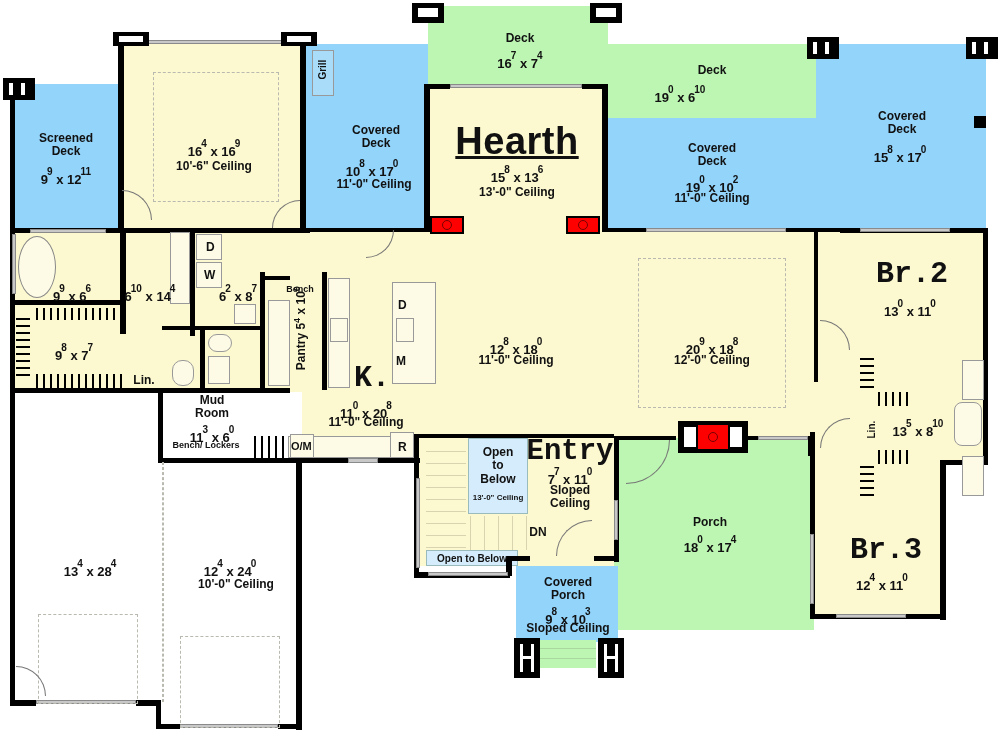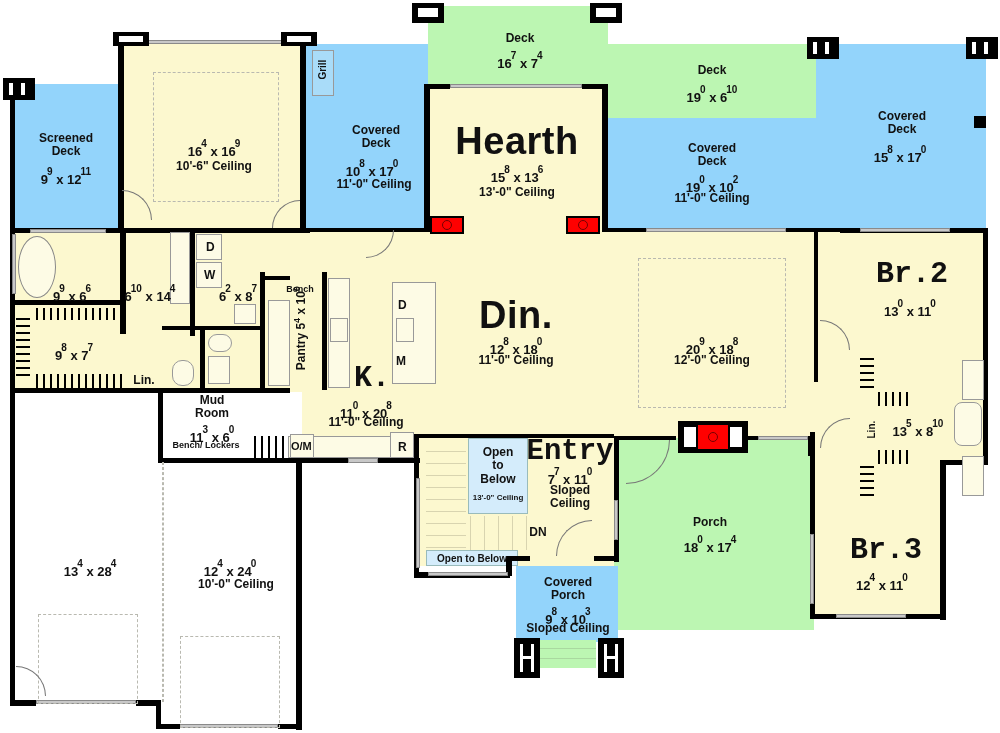--- a/index.html
+++ b/index.html
@@ -236,26 +236,26 @@
   <div class="lbl sm" style="left:376px;top:124px;">
     <div>Covered</div>
     <div>Deck</div>
   </div>
   <div class="lbl dim" style="left:372px;top:158px;"><span>10</span><sup>8</sup> x <span>17</span><sup>0</sup></div>
   <div class="lbl sm" style="left:374px;top:178px;">11'-0" Ceiling</div>
 
   <div class="lbl sm" style="left:520px;top:32px;">Deck</div>
   <div class="lbl dim" style="left:520px;top:50px;"><span>16</span><sup>7</sup> x <span>7</span><sup>4</sup></div>
 
-  <div class="lbl big" style="left:517px;top:120px;">Hearth</div>
+  <div class="lbl big" style="left:517px;top:120px;text-decoration:underline;">Hearth</div>
   <div class="lbl dim" style="left:517px;top:164px;"><span>15</span><sup>8</sup> x <span>13</span><sup>6</sup></div>
   <div class="lbl sm" style="left:517px;top:186px;">13'-0" Ceiling</div>
 
   <div class="lbl sm" style="left:712px;top:64px;">Deck</div>
-  <div class="lbl dim" style="left:712px;top:84px;"><span>19</span><sup>0</sup> x <span>6</span><sup>10</sup></div>
+  <div class="lbl dim" style="left:680px;top:84px;"><span>19</span><sup>0</sup> x <span>6</span><sup>10</sup></div>
 
   <div class="lbl sm" style="left:712px;top:142px;">
     <div>Covered</div>
     <div>Deck</div>
   </div>
   <div class="lbl dim" style="left:712px;top:174px;"><span>19</span><sup>0</sup> x <span>10</span><sup>2</sup></div>
   <div class="lbl sm" style="left:712px;top:192px;">11'-0" Ceiling</div>
 
   <div class="lbl sm" style="left:902px;top:110px;">
     <div>Covered</div>
@@ -272,21 +272,20 @@
 
   <div class="lbl xs" style="left:300px;top:284px;text-align:center;">Bench</div>
   <div class="lbl sm" style="left:300px;top:320px;transform:translateX(-50%) rotate(-90deg);">
     <span>Pantry</span> <span>5</span><sup style="font-size:9px;">4</sup> x <span>10</span><sup style="font-size:9px;">0</sup>
   </div>
 
   <div class="lbl mid" style="left:372px;top:362px;">K.</div>
   <div class="lbl dim" style="left:366px;top:400px;"><span>11</span><sup>0</sup> x <span>20</span><sup>8</sup></div>
   <div class="lbl sm" style="left:366px;top:416px;">11'-0" Ceiling</div>
 
-  <div class="lbl big" style="left:516px;top:294px;">Din.</div>
   <div class="lbl dim" style="left:516px;top:336px;"><span>12</span><sup>8</sup> x <span>18</span><sup>0</sup></div>
   <div class="lbl sm" style="left:516px;top:354px;">11'-0" Ceiling</div>
 
   <div class="lbl dim" style="left:712px;top:336px;"><span>20</span><sup>9</sup> x <span>18</span><sup>8</sup></div>
   <div class="lbl sm" style="left:712px;top:354px;">12'-0" Ceiling</div>
 
   <div class="lbl mid" style="left:912px;top:258px;">Br.2</div>
   <div class="lbl dim" style="left:910px;top:298px;"><span>13</span><sup>0</sup> x <span>11</span><sup>0</sup></div>
 
   <div class="lbl dim" style="left:918px;top:418px;"><span>13</span><sup>5</sup> x <span>8</span><sup>10</sup></div>

